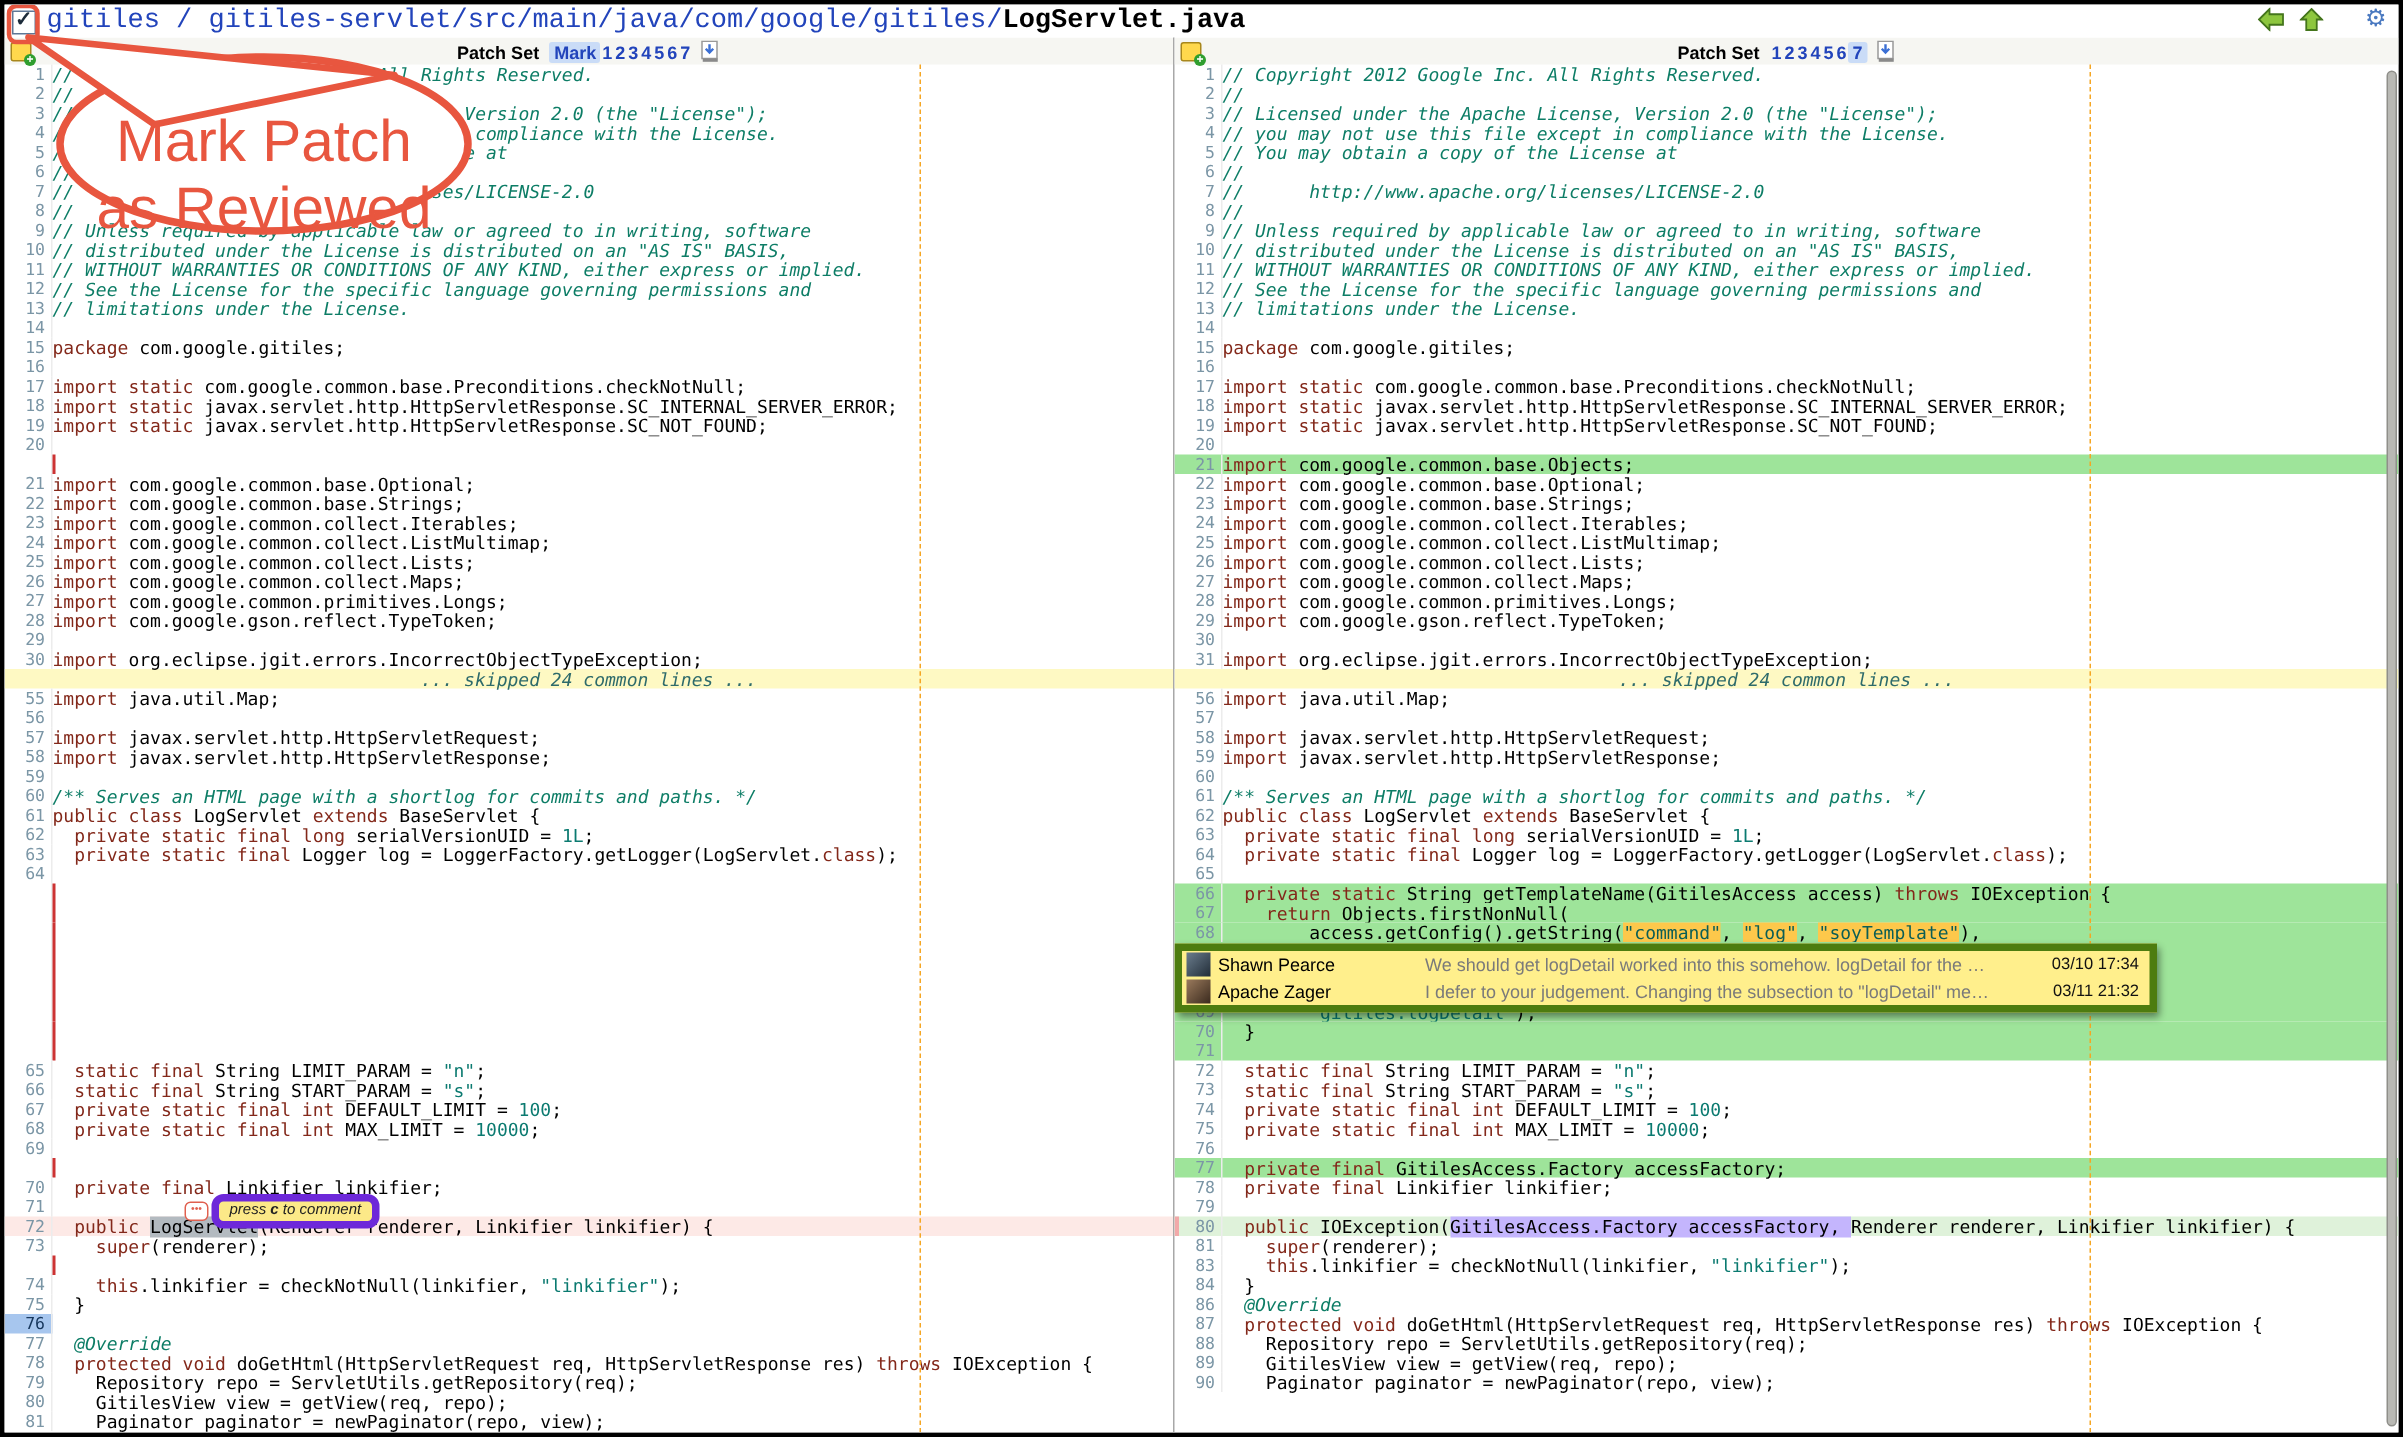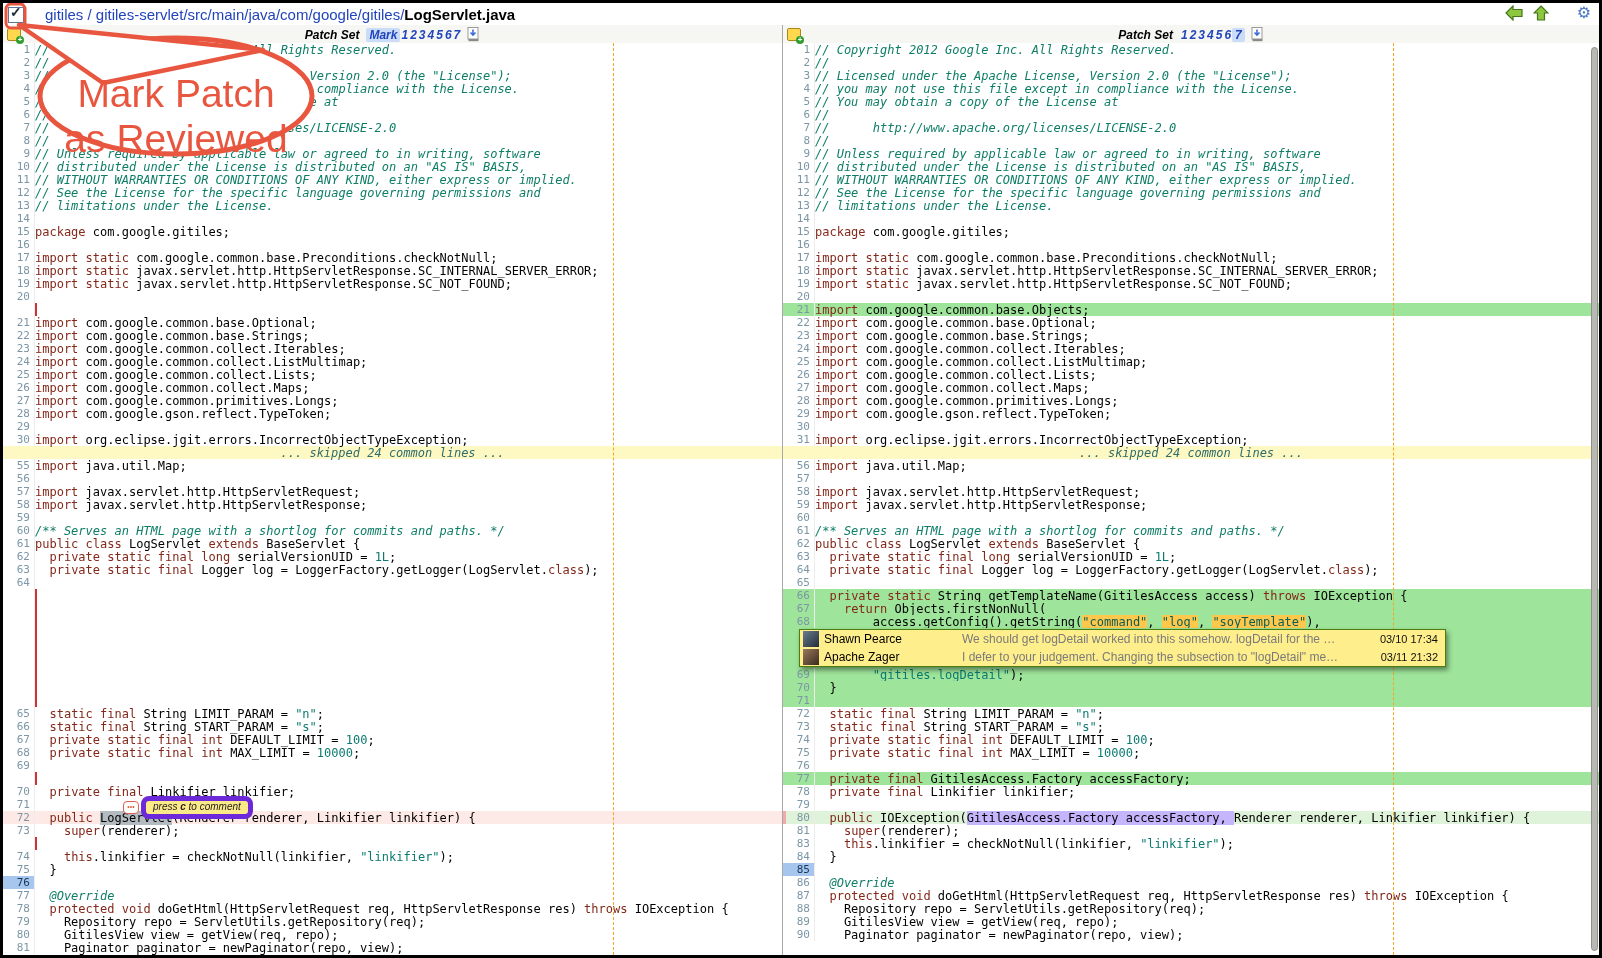--- a/index.html
+++ b/index.html
@@ -3,33 +3,33 @@
 <meta charset="utf-8">
 <style>
   html,body{margin:0;padding:0;background:#fff;}
   .screen{position:relative;width:1602px;height:958px;box-sizing:border-box;border:3px solid #000;
           background:#fff;font-family:"Liberation Sans",sans-serif;overflow:hidden;}
   
   .topbar{position:absolute;top:0;left:0;right:0;height:22px;background:#fff;display:flex;align-items:center;}
   .cbx{width:14px;height:14px;margin:2px 4px 0 5px;border:1px solid #5f7796;background:#fff;
        position:relative;flex:none;cursor:pointer;}
   .cbx .mark{position:absolute;left:1px;top:-4px;font-size:14px;font-weight:bold;color:#1c2b3a;}
-  .crumb{font-size:15px;margin-left:17px;white-space:nowrap;}
+  .crumb{font-size:18px;margin-left:3px;white-space:nowrap;font-family:Liberation Mono, monospace;}
   .crumb .path{color:#2244bb;cursor:pointer;}
   .crumb .file{color:#000;font-weight:bold;}
   .topbar-right{position:absolute;right:8px;top:2px;display:flex;align-items:center;gap:10px;}
   .gear{font-size:16px;color:#4a79c0;line-height:16px;margin-left:18px;cursor:pointer;}
   
   .diff{position:absolute;top:22px;left:0;right:0;bottom:0;display:flex;}
   .pane{position:relative;overflow:hidden;background:#fff;}
   .pane.left{width:779px;flex:none;}
   .pane.right{flex:1;border-left:1px solid #a8a8a8;}
   .pane-header{height:18px;background:#f6f6f2;text-align:center;font-size:12px;font-weight:bold;
                position:relative;padding-top:2px;box-sizing:border-box;}
-  .pshdr{display:inline-flex;align-items:center;gap:3px;font-style:italic;}
+  .pshdr{display:inline-flex;align-items:center;gap:3px;}
   .ps-label{color:#000;margin-right:4px;}
   .ps-link{color:#2244bb;cursor:pointer;padding:0 1px;}
   .ps-sel{background:#cadcf7;border-radius:2px;padding:0 3px;color:#2244bb;}
   .note{position:absolute;left:4px;top:3px;width:12px;height:11px;background:#ffd84d;
         border:1px solid #a8871c;border-radius:2px;cursor:pointer;}
   .note .plus{position:absolute;right:-4px;bottom:-4px;width:8px;height:8px;background:#2f9e2f;
         color:#fff;border-radius:50%;font:bold 8px/8px "Liberation Sans",sans-serif;text-align:center;}
   .dlico{vertical-align:-3px;margin-left:3px;cursor:pointer;}
   
   .codebody{position:absolute;top:18px;left:0;right:0;}
@@ -51,21 +51,21 @@
   .lit{color:#0b7a70;}
   .sel{background:#b3bac0;}
   .i2{background:#c4b5fd;}
   .sr{color:#0b5e56;background:#fdc84b;}
   .skiprow{height:13px;line-height:13px;background:#fef9c3;text-align:center;
            font:italic 12px "DejaVu Sans Mono",monospace;color:#2e6b6b;cursor:pointer;}
   .margin-line{position:absolute;top:18px;bottom:0;width:0;border-left:1px dashed #f5a623;
                z-index:2;pointer-events:none;}
   
   .crow{height:40px;background:#9ee49a;position:relative;}
-  .cbox{position:absolute;left:16px;top:1px;width:645px;background:#ffef8c;border:1px solid #4d7c0f;
+  .cbox{position:absolute;left:0;top:1px;width:645px;background:#ffef8c;border:5px solid #4d7c0f;
         box-shadow:2px 3px 5px rgba(0,0,0,.45);z-index:4;cursor:pointer;}
   .centry{display:flex;align-items:center;height:18px;font-size:12px;}
   .avatar{width:16px;height:16px;margin:0 5px 0 3px;flex:none;}
   .av0{background:linear-gradient(135deg,#6b7d8d,#222d38);}
   .av1{background:linear-gradient(135deg,#9a7a5c,#3a2a1e);}
   .cname{width:138px;flex:none;color:#000;}
   .cprev{flex:1;color:#7a7a7a;overflow:hidden;white-space:nowrap;text-overflow:ellipsis;}
   .ctime{flex:none;width:76px;text-align:right;padding-right:7px;font-weight:normal;font-size:11px;color:#111;}
   
   .tip{position:absolute;left:88px;top:-2px;display:flex;align-items:center;z-index:5;
@@ -280,21 +280,20 @@
           <div class="row"><span class="num">74</span><span class="code">  <span class="kwd">private</span> <span class="kwd">static</span> <span class="kwd">final</span> <span class="kwd">int</span> DEFAULT_LIMIT = <span class="lit">100</span>;</span></div>
           <div class="row"><span class="num">75</span><span class="code">  <span class="kwd">private</span> <span class="kwd">static</span> <span class="kwd">final</span> <span class="kwd">int</span> MAX_LIMIT = <span class="lit">10000</span>;</span></div>
           <div class="row"><span class="num">76</span><span class="code"></span></div>
           <div class="row bg-ins"><span class="num">77</span><span class="code">  <span class="kwd">private</span> <span class="kwd">final</span> GitilesAccess.Factory accessFactory;</span></div>
           <div class="row"><span class="num">78</span><span class="code">  <span class="kwd">private</span> <span class="kwd">final</span> Linkifier linkifier;</span></div>
           <div class="row"><span class="num">79</span><span class="code"></span></div>
           <div class="row bg-insl edge"><span class="num">80</span><span class="code"><span class="">  </span><span class="kwd">public</span><span class=""> IOException(</span><span class="i2">GitilesAccess.Factory accessFactory, </span><span class="">Renderer renderer, Linkifier linkifier) {</span></span></div>
           <div class="row"><span class="num">81</span><span class="code">    <span class="kwd">super</span>(renderer);</span></div>
           <div class="row"><span class="num">83</span><span class="code">    <span class="kwd">this</span>.linkifier = checkNotNull(linkifier, <span class="str">"linkifier"</span>);</span></div>
           <div class="row"><span class="num">84</span><span class="code">  }</span></div>
-          <div class="row"><span class="num hl">85</span><span class="code"></span></div>
           <div class="row"><span class="num">86</span><span class="code"><span class="com">  @Override</span></span></div>
           <div class="row"><span class="num">87</span><span class="code">  <span class="kwd">protected</span> <span class="kwd">void</span> doGetHtml(HttpServletRequest req, HttpServletResponse res) <span class="kwd">throws</span> IOException {</span></div>
           <div class="row"><span class="num">88</span><span class="code">    Repository repo = ServletUtils.getRepository(req);</span></div>
           <div class="row"><span class="num">89</span><span class="code">    GitilesView view = getView(req, repo);</span></div>
           <div class="row"><span class="num">90</span><span class="code">    Paginator paginator = newPaginator(repo, view);</span></div>
         </div>
       <div class="margin-line" style="left:610px"></div>
     </div>
   </div>
 

